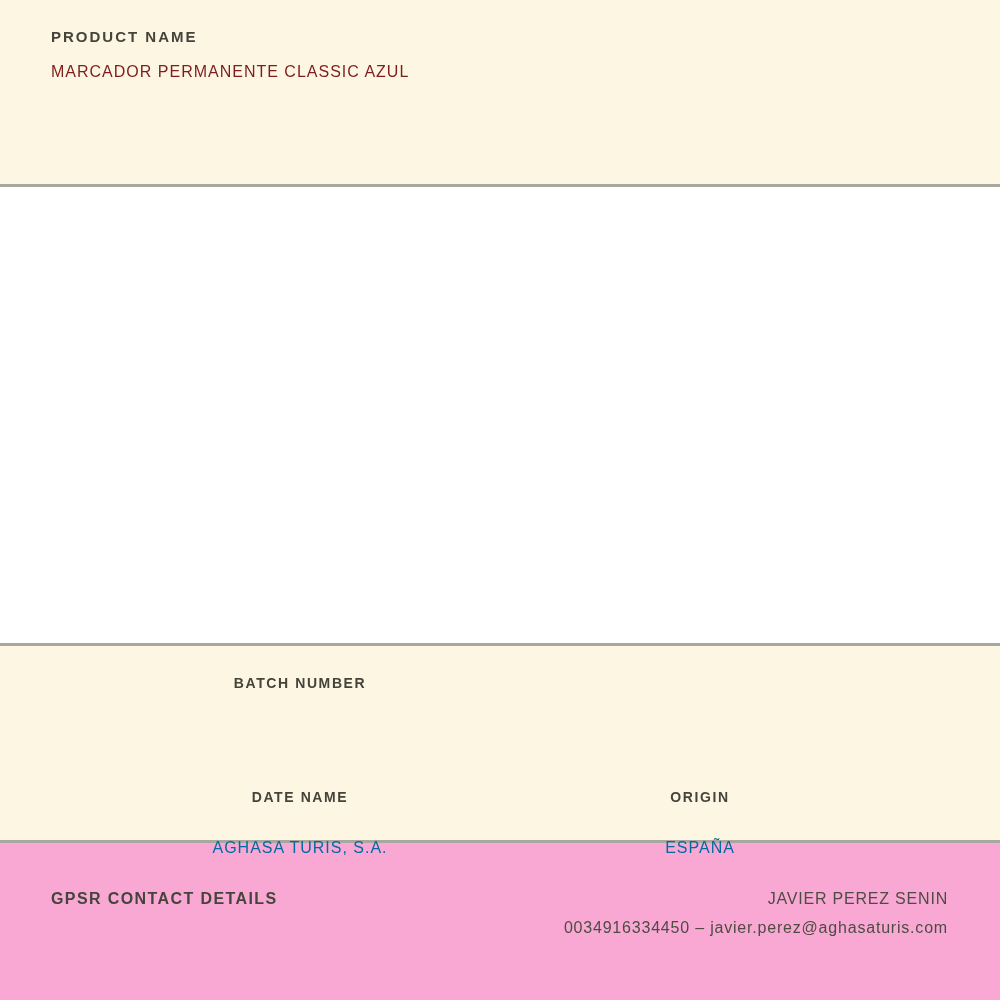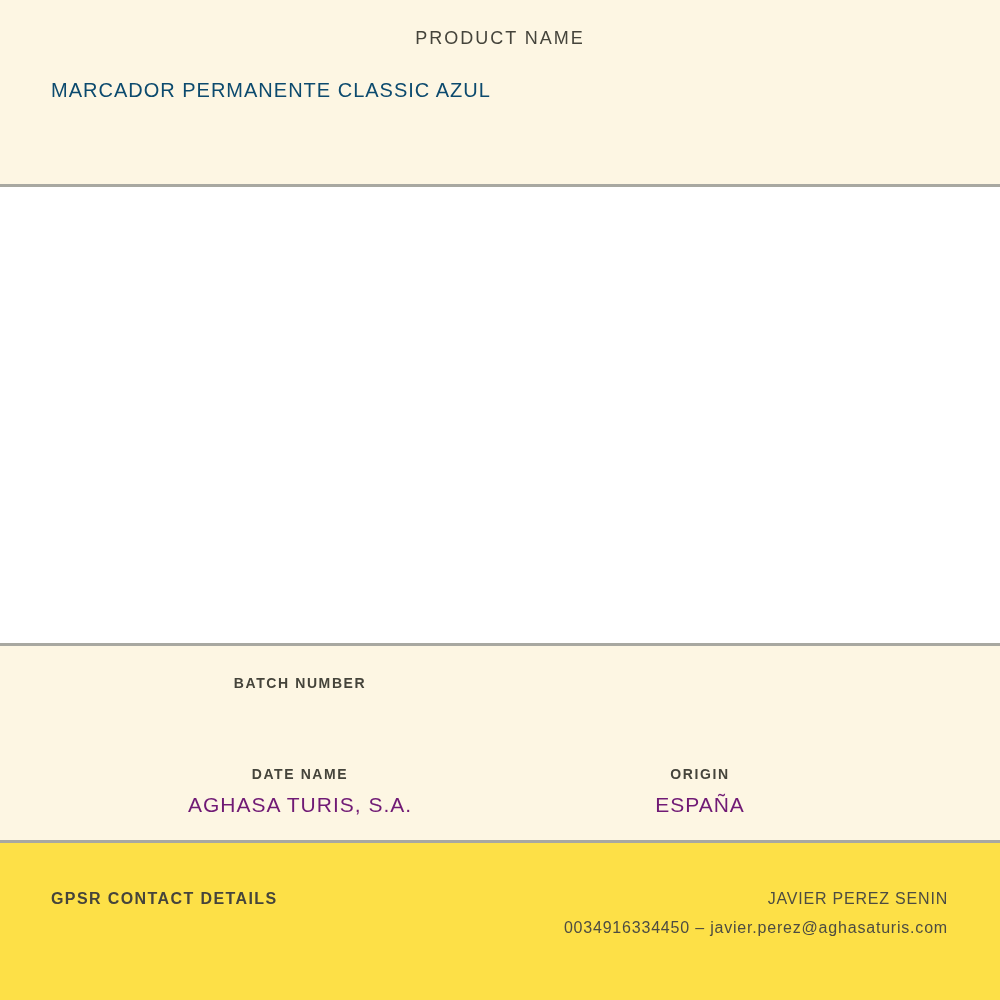--- a/index.html
+++ b/index.html
@@ -6,41 +6,40 @@
   html, body { width: 1000px; }
   body {
     font-family: "Liberation Sans", "DejaVu Sans", sans-serif;
     color: #4b4a40;
     background: #ffffff;
   }
   .page { width: 1000px; height: 1000px; overflow: hidden; }
 
   .sec-cream  { background: #fdf6e3; }
   .sec-white  { background: #ffffff; }
-  .sec-yellow { background: #fde047; }
+  .sec-yellow { background: #f9a8d4; }
   .divider    { height: 3px; background: #a8a8a1; }
 
   
   .product-header {
     height: 184px;
     padding: 28px 51px 0 51px;
   }
   .field + .field { margin-top: 44px; }
   .field-label {
-    font-size: 18px;
-    font-weight: normal;
+    font-size: 15px;
+    font-weight: bold;
     letter-spacing: 2px;
     color: #45443b;
-    text-align: center;
   }
   .field-value {
-    margin-top: 30px;
-    font-size: 20px;
+    margin-top: 18px;
+    font-size: 16px;
     letter-spacing: 1px;
-    color: #0c4a6e;
+    color: #7f1d1d;
   }
 
   
   .image-area { height: 456px; }
 
   
   .details {
     height: 194px;
     padding-top: 29px;
   }
@@ -53,24 +52,25 @@
     grid-template-columns: 1fr 1fr;
     text-align: center;
   }
   .d-label {
     font-size: 14px;
     font-weight: bold;
     letter-spacing: 1.6px;
     color: #45443b;
   }
   .d-value {
-    font-size: 21px;
+    font-size: 16px;
     letter-spacing: 1px;
-    color: #701a75;
+    color: #0369a1;
     min-height: 18px;
+    margin-top: 23px;
   }
   .row-values-1 { margin-top: 12px; }
   .row-labels-2 { margin-top: 45px; }
   .row-values-2 { margin-top: 11px; }
 
   
   .gpsr {
     height: 157px;
     padding: 42px 52px 0 51px;
     display: flex;

